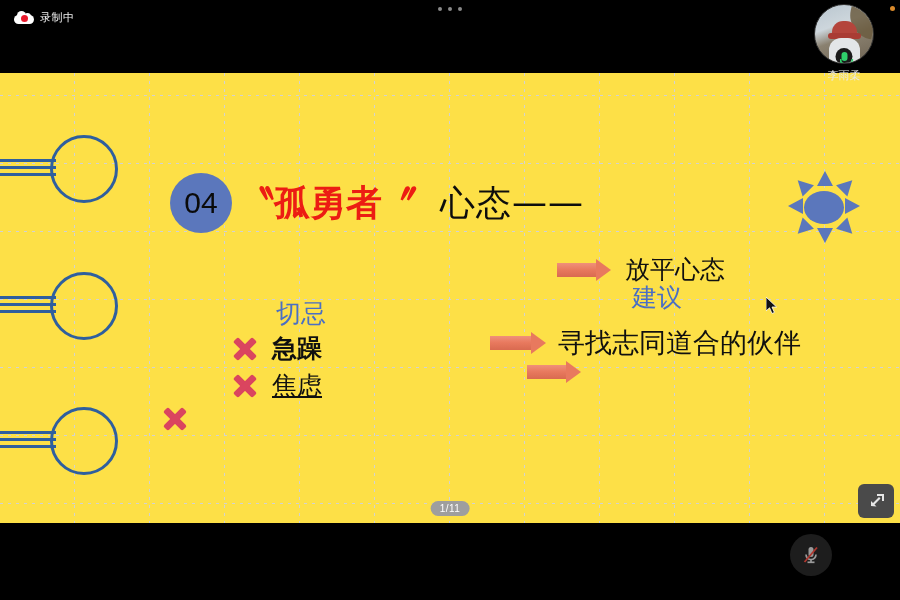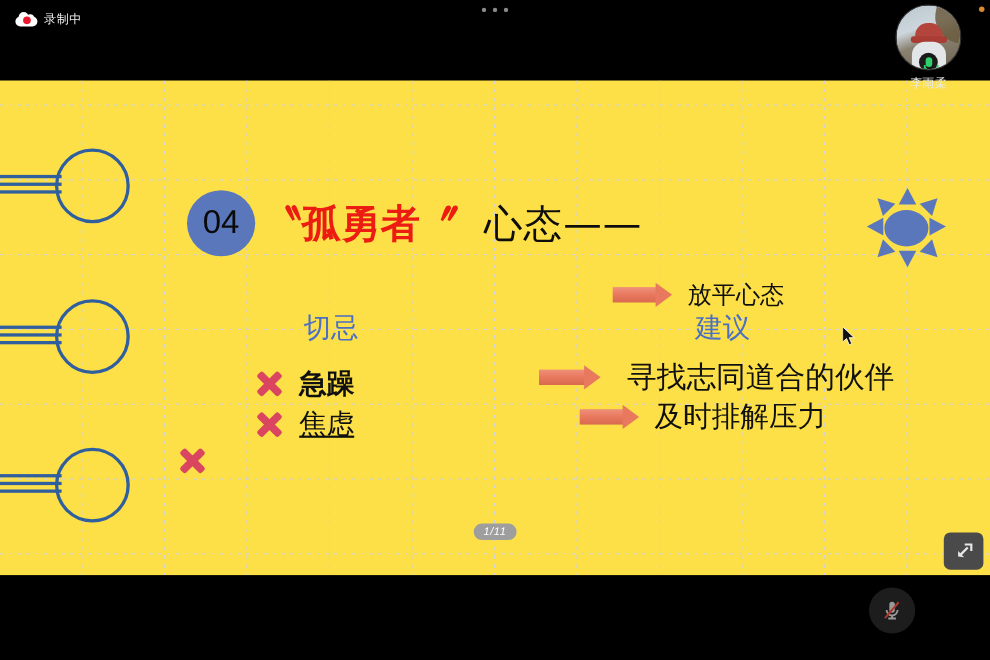--- a/index.html
+++ b/index.html
@@ -115,21 +115,21 @@
   }
   #title-red{
     margin-left:6px;font-size:36px;color:#ec1c13;font-weight:bold;white-space:nowrap;
     font-family:"DejaVu Sans","Liberation Sans",sans-serif;
   }
   
   .col-head{
     position:absolute;font-size:25px;color:#4a6fc4;
     font-family:"DejaVu Sans","Liberation Sans",sans-serif;
   }
-  #head-left{left:276px;top:208px;}
+  #head-left{left:276px;top:224px;}
   #head-right{left:632px;top:208px;}
   .row{position:absolute;display:flex;align-items:center;white-space:nowrap;}
   .xmark{
     position:relative;width:26px;height:26px;flex:0 0 26px;
   }
   .xmark:before,.xmark:after{
     content:"";position:absolute;left:50%;top:50%;width:27px;height:7px;
     background:#da455f;border-radius:2px;
   }
   .xmark:before{transform:translate(-50%,-50%) rotate(45deg);}
@@ -143,23 +143,23 @@
     position:absolute;left:0;top:4px;height:14px;
     background:linear-gradient(to bottom,#f0907a 0%,#e8795e 48%,#d96a50 100%);
   }
   .arrow .head{
     position:absolute;top:0;width:0;height:0;
     border-top:11px solid transparent;border-bottom:11px solid transparent;
     border-left:15px solid #e8795e;
   }
   
   #page-pill{
-    position:absolute;left:50%;transform:translateX(-50%);top:403px;
+    position:absolute;left:50%;transform:translateX(-50%);top:428px;
     background:#9e9e9e;color:#fff;font-size:10px;border-radius:9px;
-    padding:2px 9px;letter-spacing:.5px;font-style:italic;
+    padding:2px 9px;letter-spacing:.5px;
   }
   
   #fs-btn{
     position:absolute;right:6px;top:411px;width:36px;height:34px;border-radius:6px;
     background:#4a4a4a;display:flex;align-items:center;justify-content:center;
   }
   
   #cursor{position:absolute;left:766px;top:224px;width:13px;height:18px;}
   
   #bottombar{
@@ -281,35 +281,34 @@
     <span class="xmark" style="width:30px;flex:0 0 30px;height:30px;"></span>
   </div>
 
   <div id="head-right" class="col-head">建议</div>
 
   <div class="row" style="left:557px;top:180px;">
     <span class="arrow" style="width:54px;">
       <span class="shaft" style="width:40px;"></span>
         <span class="head" style="left:39px;"></span>
     </span>
-    <span class="row-text" style="margin-left:14px;font-size:22px;">放平心态</span>
-  </div>
-  <div class="row" style="left:490px;top:252px;gap:12px;">
+    <span class="row-text" style="margin-left:14px;font-size:25px;">放平心态</span>
+  </div>
+  <div class="row" style="left:490px;top:252px;">
     <span class="arrow" style="width:56px;">
       <span class="shaft" style="width:42px;"></span>
         <span class="head" style="left:41px;"></span>
     </span>
     <span class="row-text" style="margin-left:12px;font-size:27px;">寻找志同道合的伙伴</span>
   </div>
   <div class="row" style="left:527px;top:288px;">
     <span class="arrow" style="width:54px;">
       <span class="shaft" style="width:40px;"></span>
         <span class="head" style="left:39px;"></span>
     </span>
-    <span class="row-text" style="margin-left:14px;font-size:26px;">及时排解压力</span>
   </div>
 
   <svg id="cursor" viewBox="0 0 13 18">
     <polygon points="0,0 0,14 3.6,10.8 6,16.5 8.4,15.4 6,10 10.6,10" fill="#111" stroke="#fff" stroke-width="0.8"></polygon>
   </svg>
 
   <div id="page-pill">1/11</div>
 
   <div id="fs-btn">
     <svg width="20" height="20" viewBox="0 0 20 20">

